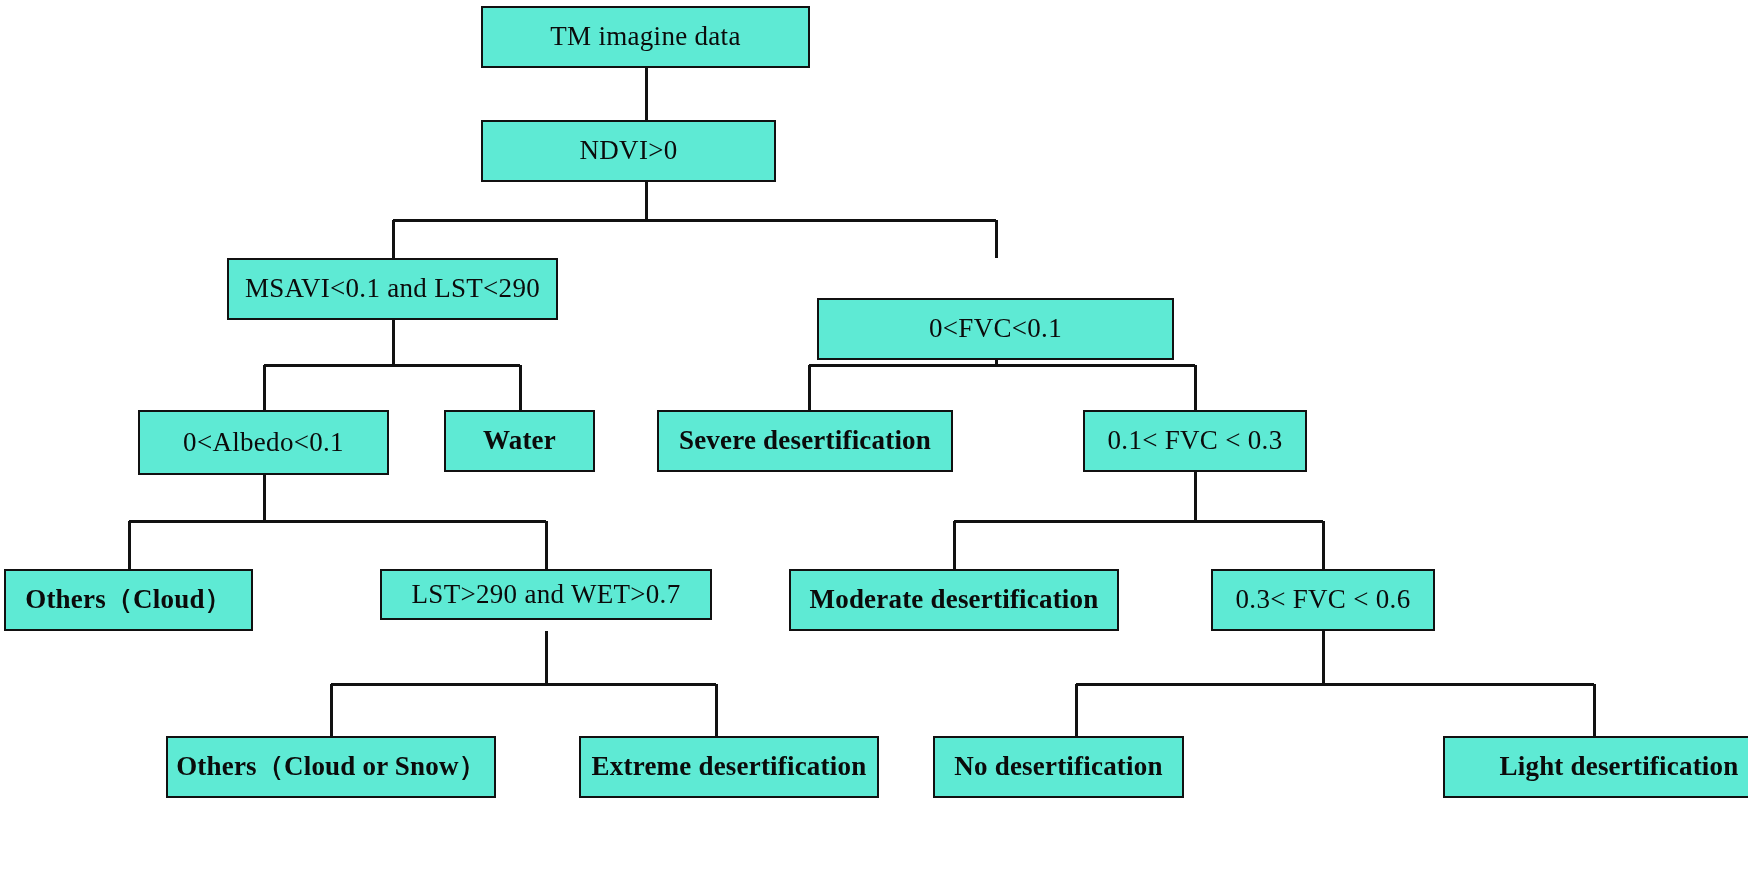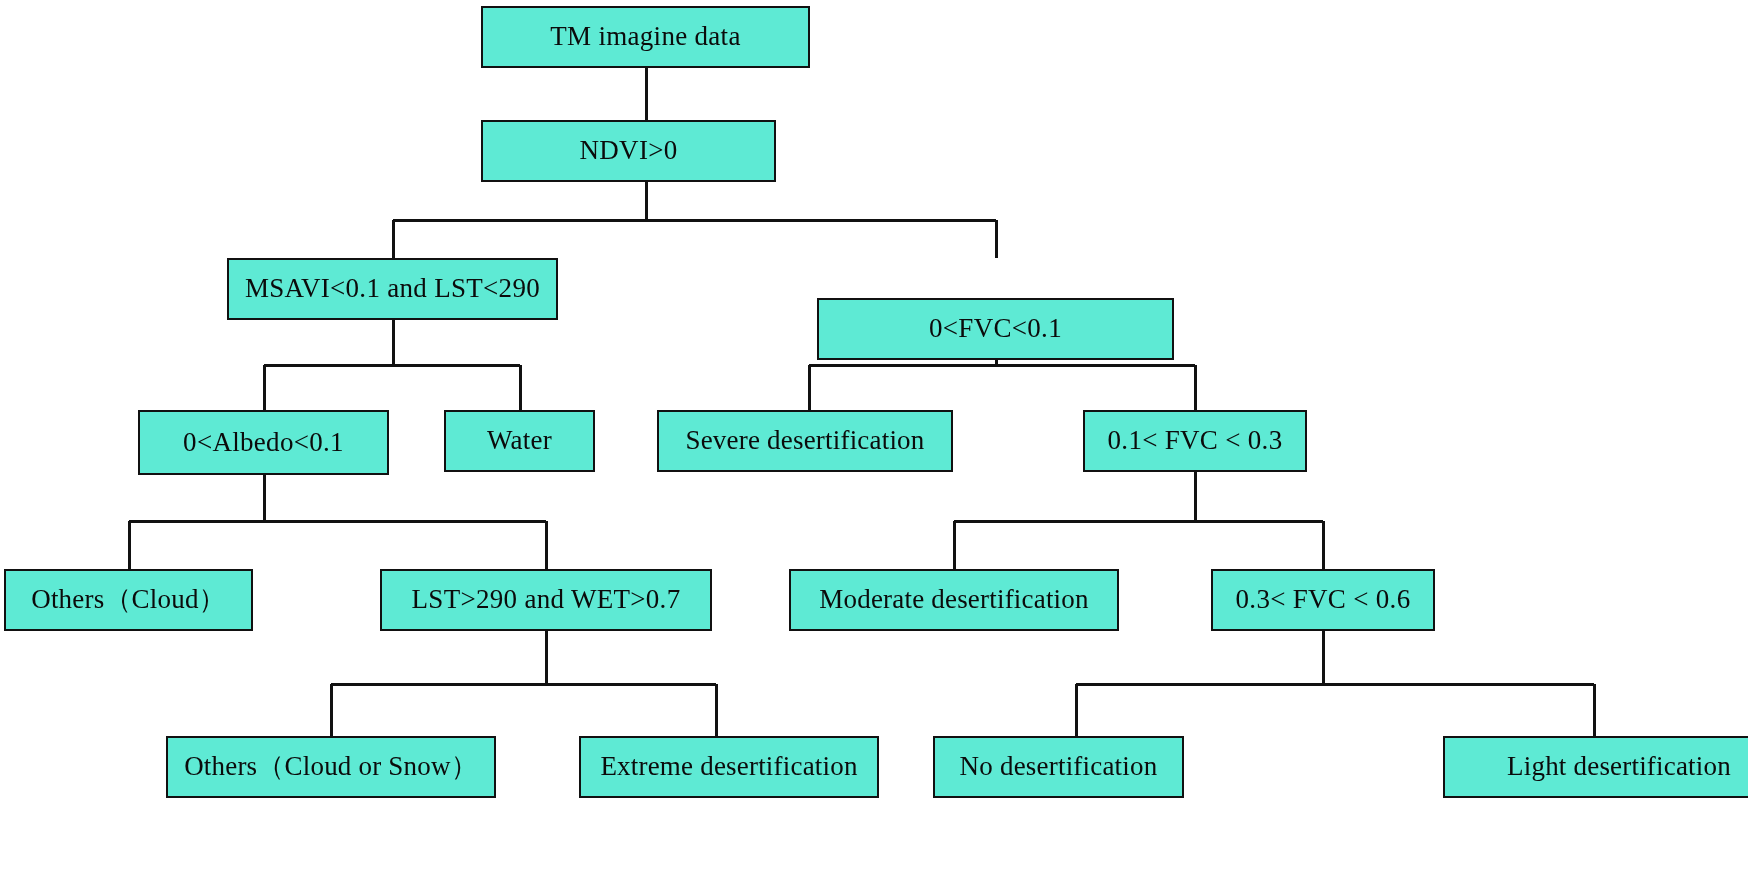--- a/index.html
+++ b/index.html
@@ -28,21 +28,21 @@
     justify-content: center;
     text-align: center;
     font-size: 27px;
     line-height: 1.1;
     letter-spacing: 0.3px;
     color: #0b0b0b;
     white-space: nowrap;
     z-index: 2;
   }
   .node.bold {
-    font-weight: normal;
+    font-weight: bold;
     letter-spacing: 0.2px;
   }
   .node .label {
     display: block;
     padding: 0 8px;
   }
   .edge {
     position: absolute;
     background: #111111;
     z-index: 1;
@@ -106,21 +106,21 @@
       </div>
       <div class="node bold" style="left: 657px; top: 410px; width: 296px; height: 62px;">
         <span class="label">Severe desertification</span>
       </div>
       <div class="node" style="left: 1083px; top: 410px; width: 224px; height: 62px;">
         <span class="label">0.1&lt; FVC &lt; 0.3</span>
       </div>
       <div class="node bold" style="left: 4px; top: 569px; width: 249px; height: 62px;">
         <span class="label">Others（Cloud）</span>
       </div>
-      <div class="node" style="left: 380px; top: 569px; width: 332px; height: 62px;">
+      <div class="node" style="left: 380px; top: 569px; width: 332px; height: 51px;">
         <span class="label">LST&gt;290 and WET&gt;0.7</span>
       </div>
       <div class="node bold" style="left: 789px; top: 569px; width: 330px; height: 62px;">
         <span class="label">Moderate desertification</span>
       </div>
       <div class="node" style="left: 1211px; top: 569px; width: 224px; height: 62px;">
         <span class="label">0.3&lt; FVC &lt; 0.6</span>
       </div>
       <div class="node bold" style="left: 166px; top: 736px; width: 330px; height: 62px;">
         <span class="label">Others（Cloud or Snow）</span>

